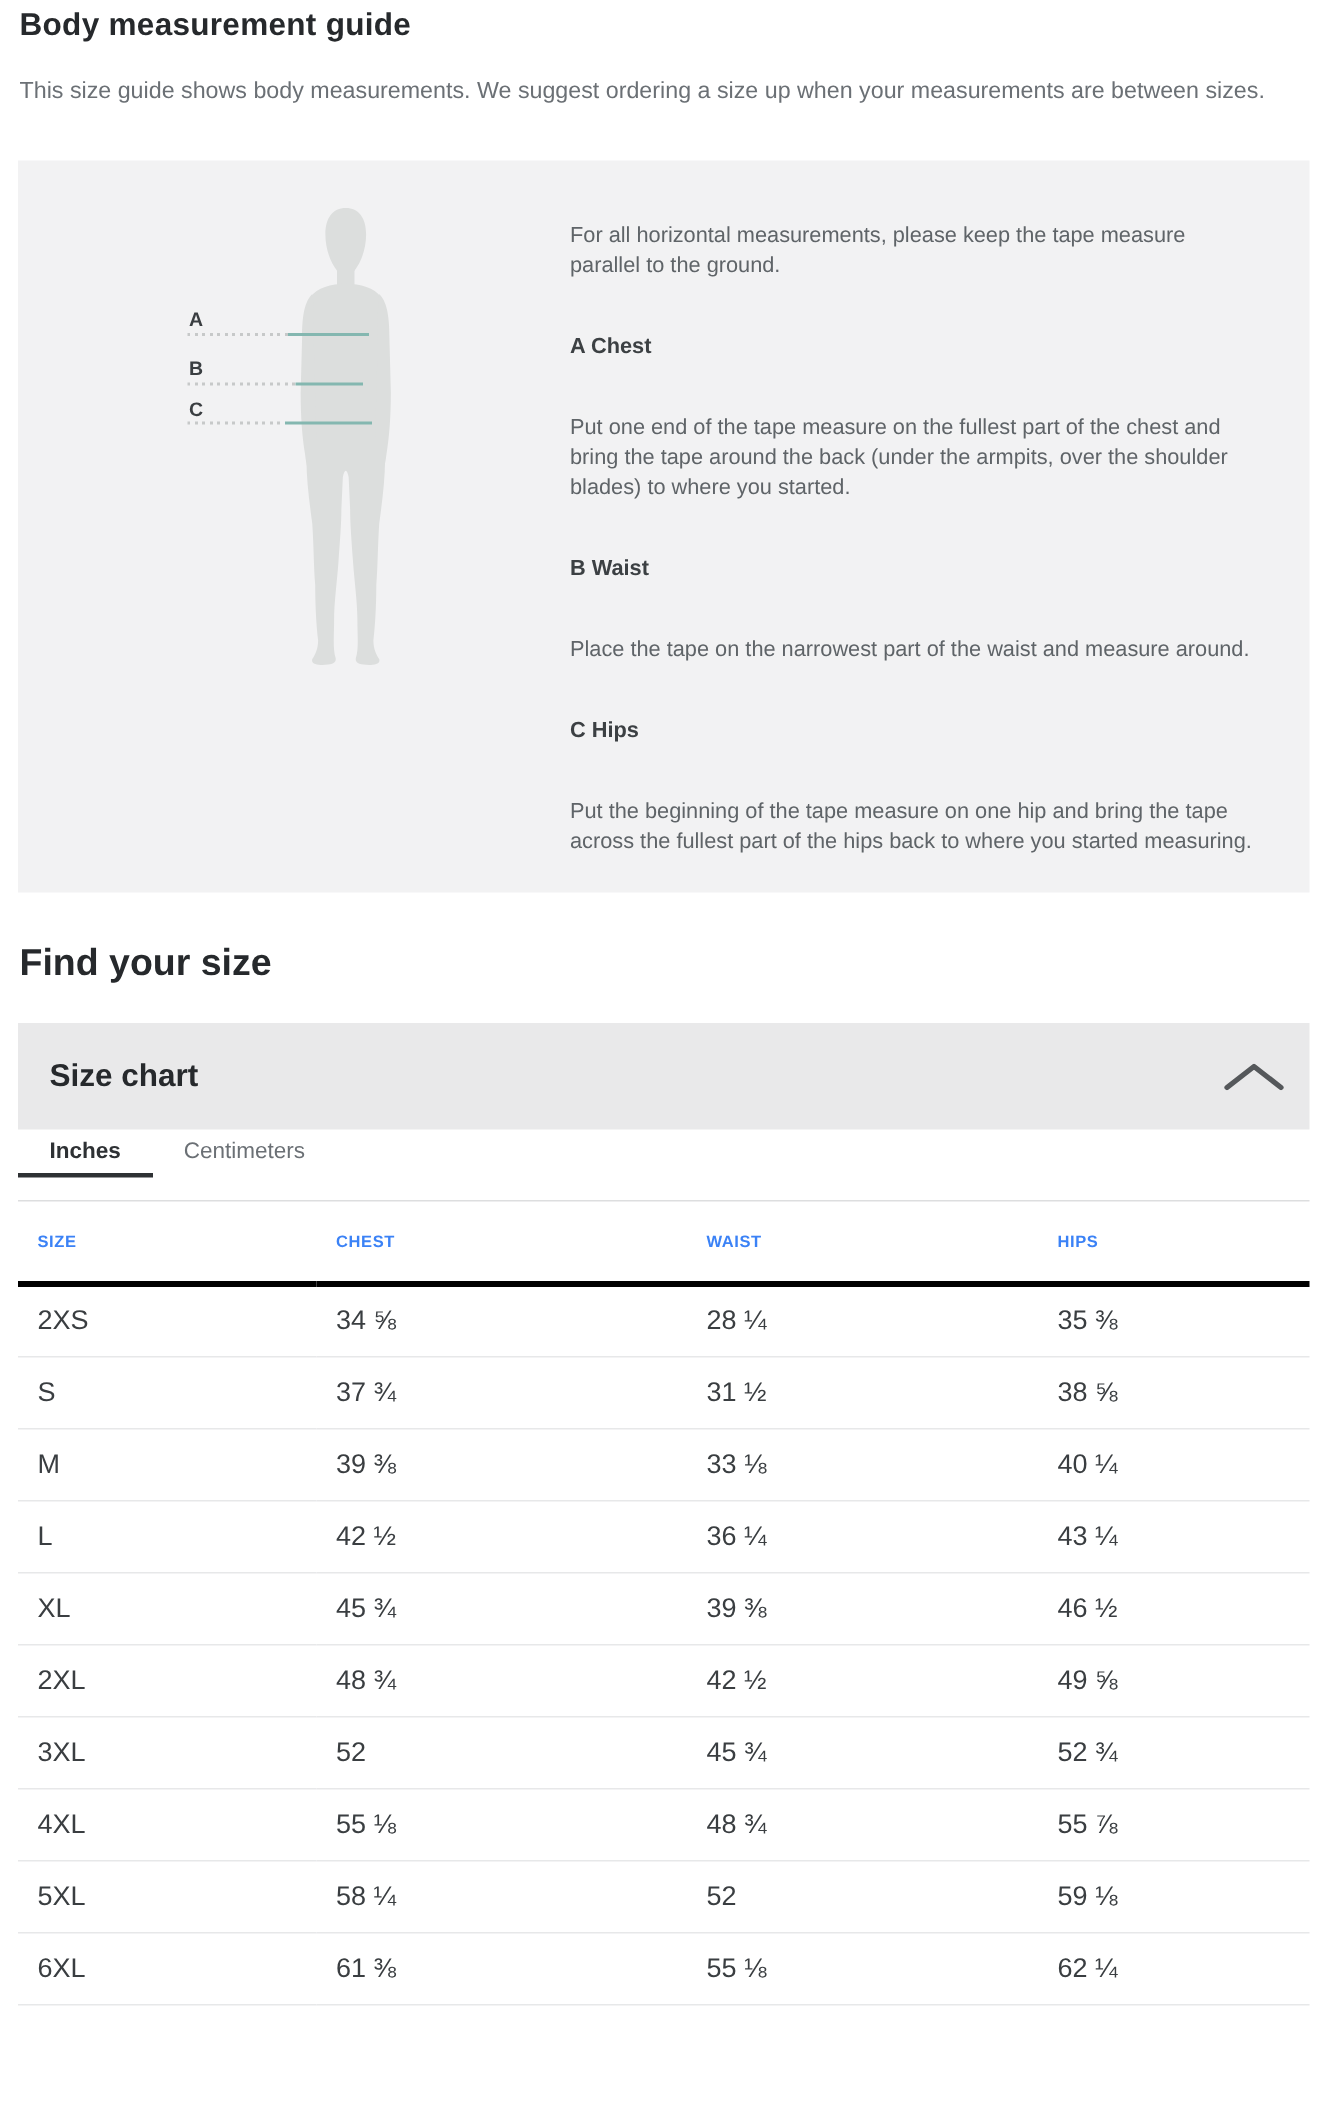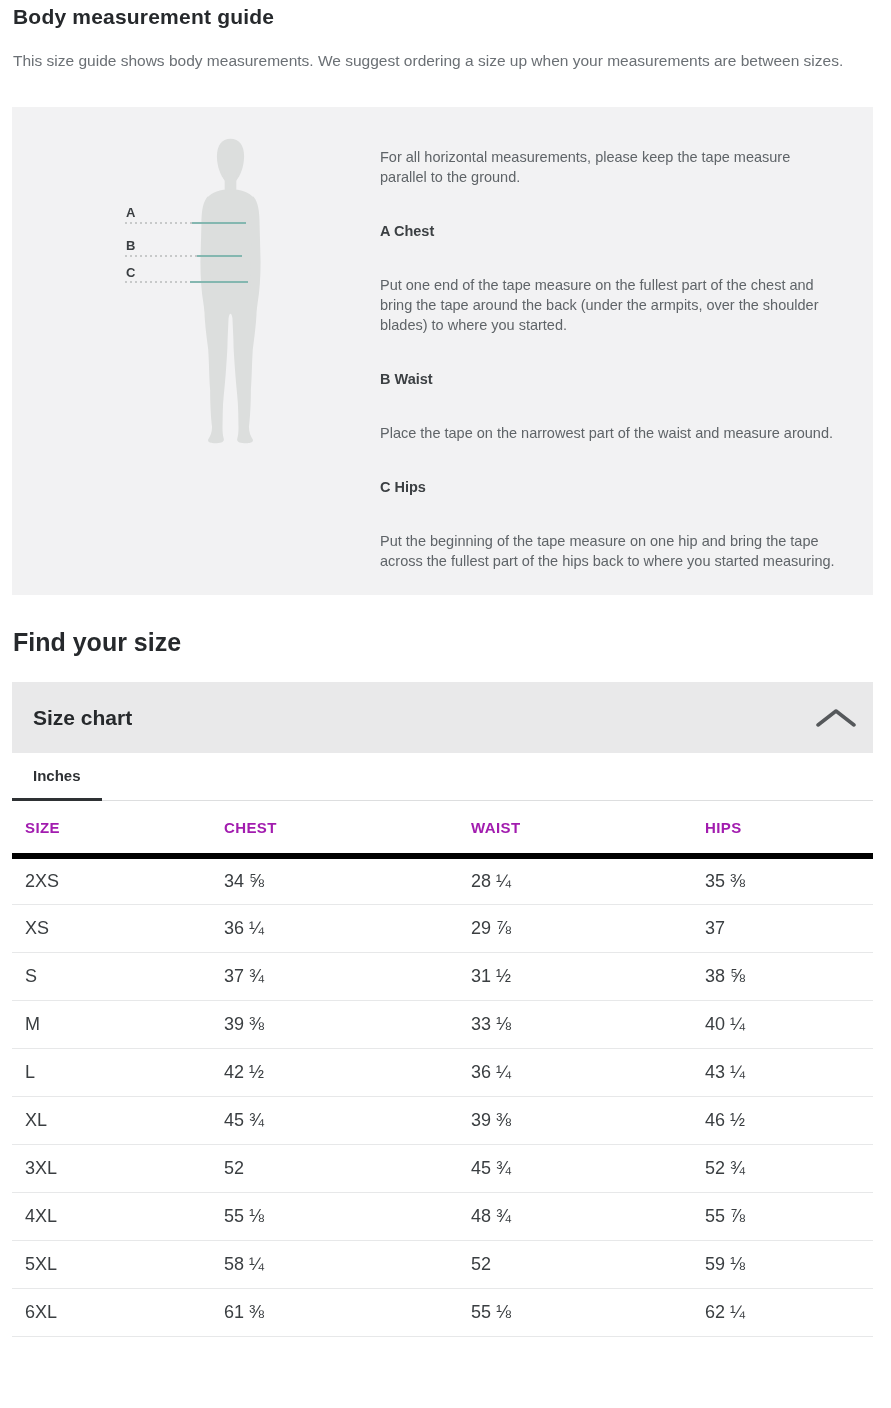--- a/index.html
+++ b/index.html
@@ -71,40 +71,40 @@
     position:absolute; right:17px; top:27px; width:40px; height:18px;
   }
   
   .tabs {
     position:absolute; left:12px; top:753px;
     width:861px; height:48px;
     display:flex;
     border-bottom:1px solid #dddedf;
   }
   .tab {
-    height:48px; padding:0 21px;
+    height:32px; padding:0 21px;
     display:flex; align-items:center;
     font-size:15px; color:#6b7075; cursor:pointer;
     border-bottom:3px solid transparent;
   }
   .tab.active {
     color:#2e3134; font-weight:700;
     border-bottom:3px solid #2e3134;
   }
   
   .size-table {
     position:absolute; left:12px; top:801px;
     width:861px;
     border-collapse:collapse;
   }
   .size-table th {
     height:55px; text-align:left; vertical-align:middle;
     padding-left:13px;
-    font-size:15px; font-weight:700; letter-spacing:.4px; color:#a21caf;
-    border-bottom:6px solid #000000;
+    font-size:11px; font-weight:700; letter-spacing:.4px; color:#3b82f6;
+    border-bottom:4px solid #000000;
   }
   .size-table td {
     height:48px; vertical-align:middle;
     padding-left:13px;
     font-size:18px; color:#3a3e41;
     border-bottom:1px solid #e7e8e9;
   }
   .col-size { width:199px; } .col-chest { width:247px; } .col-waist { width:234px; }
 </style>
 </head>
@@ -155,20 +155,23 @@
   <div class="accordion">
     <div class="accordion-title">Size chart</div>
     <svg class="accordion-chevron" viewBox="0 0 40 18">
       <polyline points="2,16 20,2 38,16" fill="none" stroke="#55585b" stroke-width="3.5" stroke-linecap="round" stroke-linejoin="round"></polyline>
     </svg>
   </div>
 
   <div class="tabs">
     <div class="tab active">
       <span>Inches</span>
+    </div>
+    <div class="tab">
+      <span>Centimeters</span>
     </div>
   </div>
 
   <table class="size-table">
     <colgroup>
       <col class="col-size">
         <col class="col-chest">
         <col class="col-waist">
         <col>
     </colgroup>
@@ -181,26 +184,20 @@
       </tr>
     </thead>
     <tbody>
         <tr>
       <td>2XS</td>
       <td>34 ⅝</td>
       <td>28 ¼</td>
       <td>35 ⅜</td>
     </tr>
         <tr>
-      <td>XS</td>
-      <td>36 ¼</td>
-      <td>29 ⅞</td>
-      <td>37</td>
-    </tr>
-        <tr>
       <td>S</td>
       <td>37 ¾</td>
       <td>31 ½</td>
       <td>38 ⅝</td>
     </tr>
         <tr>
       <td>M</td>
       <td>39 ⅜</td>
       <td>33 ⅛</td>
       <td>40 ¼</td>
@@ -211,20 +208,26 @@
       <td>36 ¼</td>
       <td>43 ¼</td>
     </tr>
         <tr>
       <td>XL</td>
       <td>45 ¾</td>
       <td>39 ⅜</td>
       <td>46 ½</td>
     </tr>
         <tr>
+      <td>2XL</td>
+      <td>48 ¾</td>
+      <td>42 ½</td>
+      <td>49 ⅝</td>
+    </tr>
+        <tr>
       <td>3XL</td>
       <td>52</td>
       <td>45 ¾</td>
       <td>52 ¾</td>
     </tr>
         <tr>
       <td>4XL</td>
       <td>55 ⅛</td>
       <td>48 ¾</td>
       <td>55 ⅞</td>

